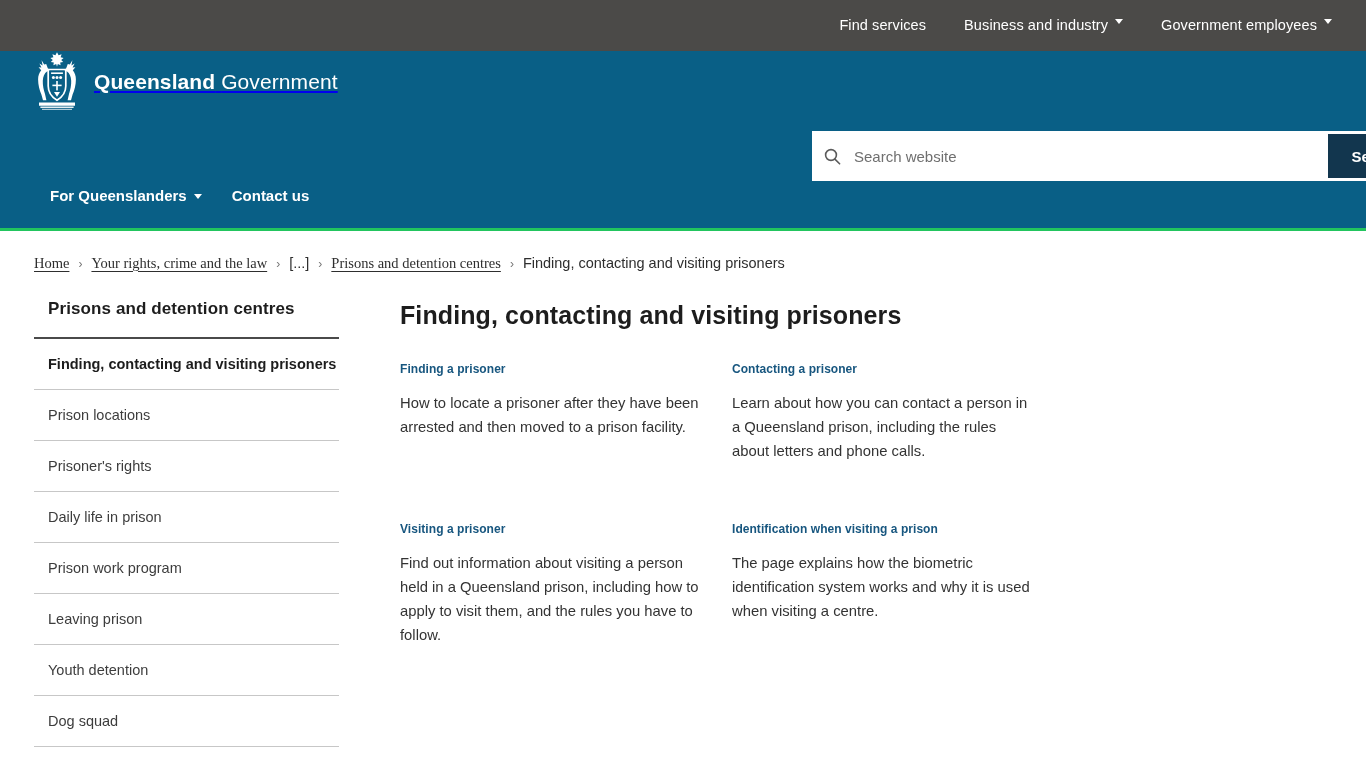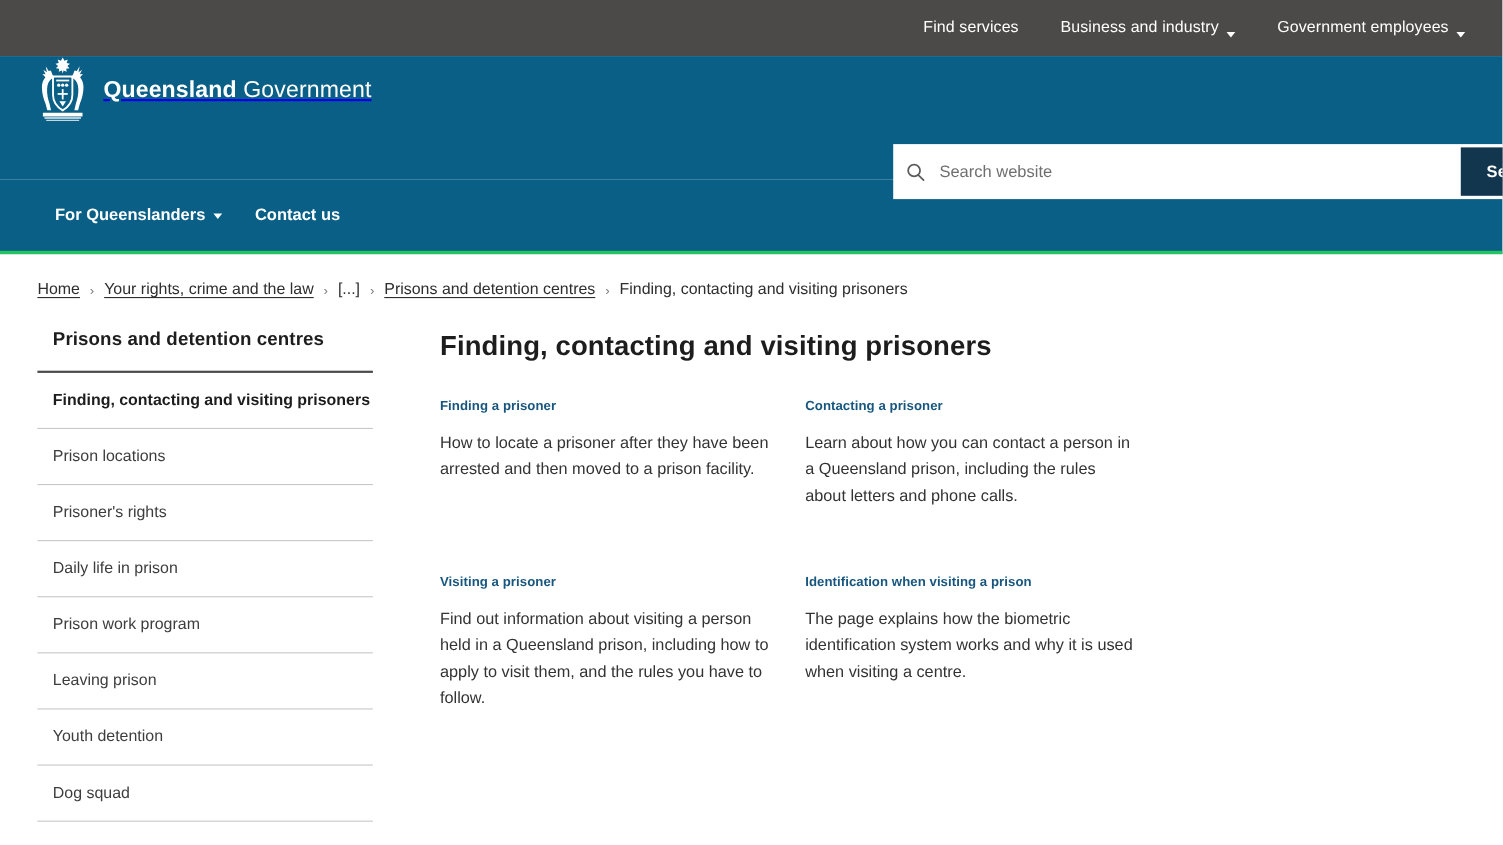--- a/index.html
+++ b/index.html
@@ -25,21 +25,21 @@
     padding-right: 34px;
   }
   .utility-nav { display: flex; align-items: center; }
   .utility-item {
     color: #ffffff;
     font-size: 14.5px;
     line-height: 1;
     margin-left: 38px;
     cursor: pointer;
     display: flex;
-    align-items: flex-end;
+    align-items: flex-start;
     white-space: nowrap;
     letter-spacing: 0.1px;
   }
   .utility-item:first-child { margin-left: 0; }
   .caret {
     display: inline-block;
     width: 0; height: 0;
     border-left: 4.5px solid transparent;
     border-right: 4.5px solid transparent;
     border-top: 5px solid #ffffff;
@@ -141,20 +141,21 @@
     color: #2e2e2e;
     flex-wrap: nowrap;
     height: 46px;
   }
   .bc-link {
     color: #2e2e2e;
     text-decoration: underline;
     text-underline-offset: 3px;
     cursor: pointer;
     white-space: nowrap;
+    font-family: Liberation Serif, serif;
   }
   .bc-plain { color: #2e2e2e; white-space: nowrap; }
   .bc-sep {
     color: #767676;
     margin: 0 9px;
     font-size: 12px;
     position: relative;
     top: 1px;
   }
 

